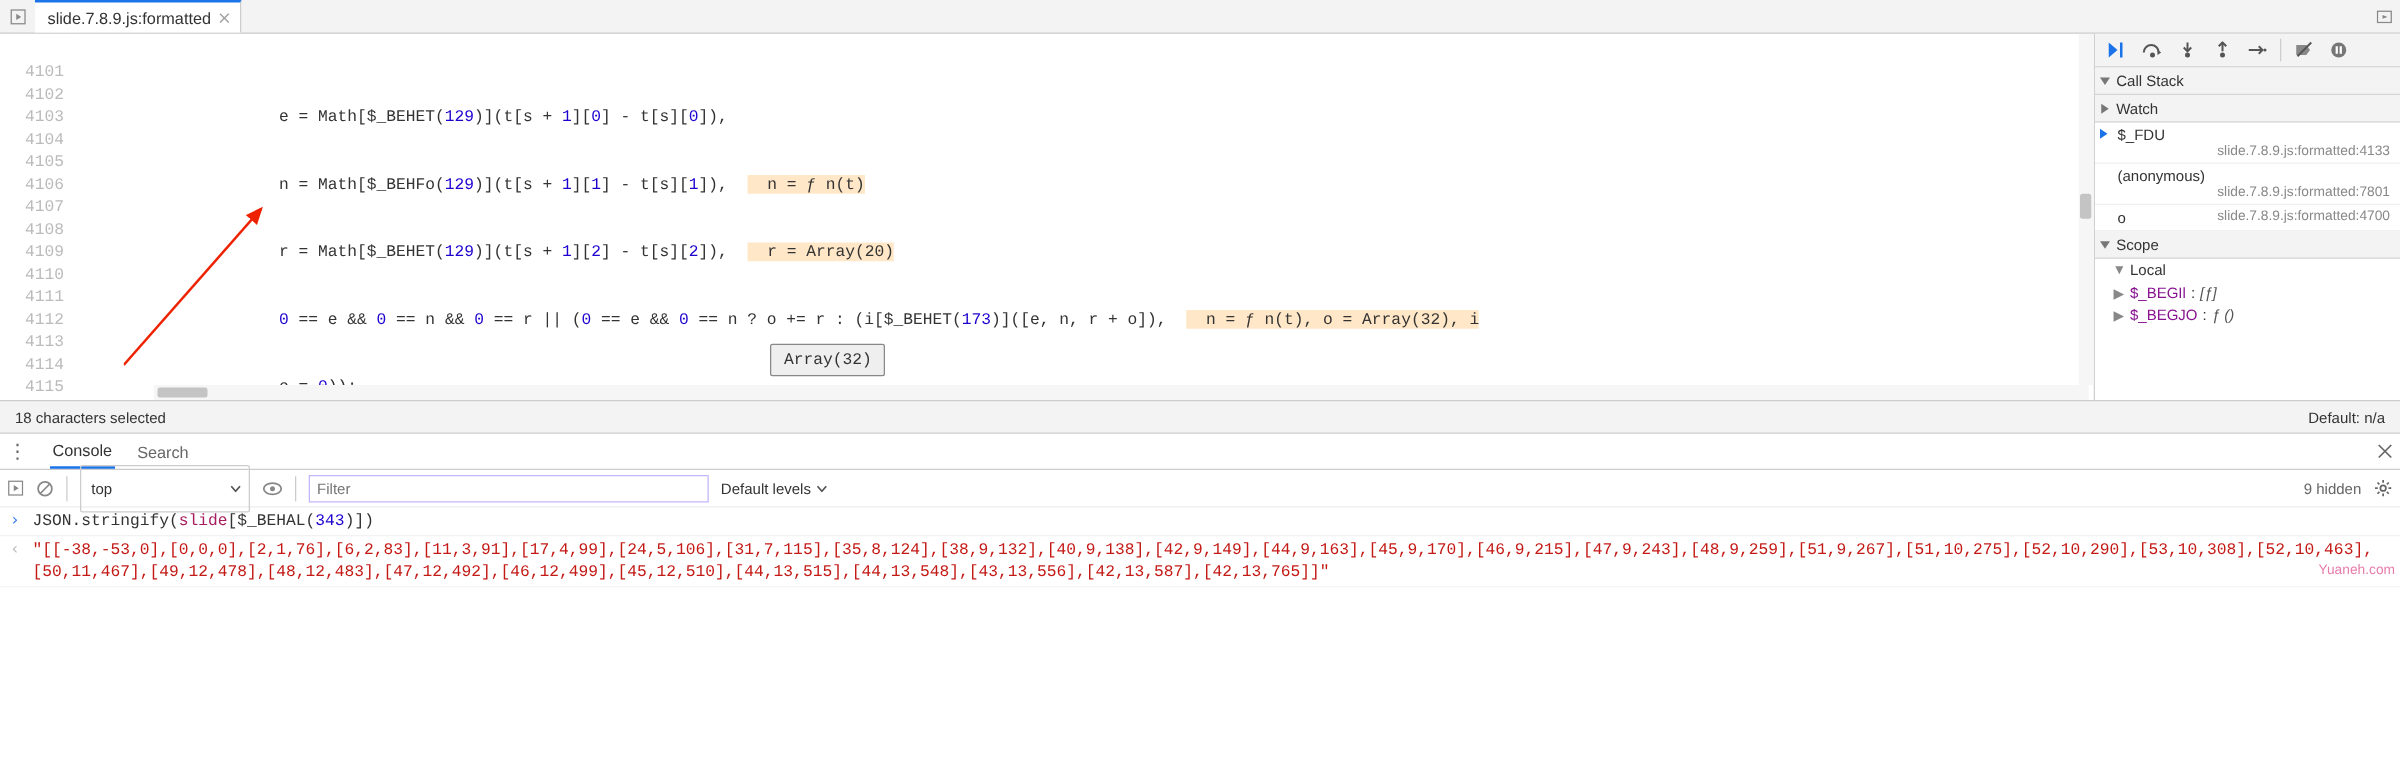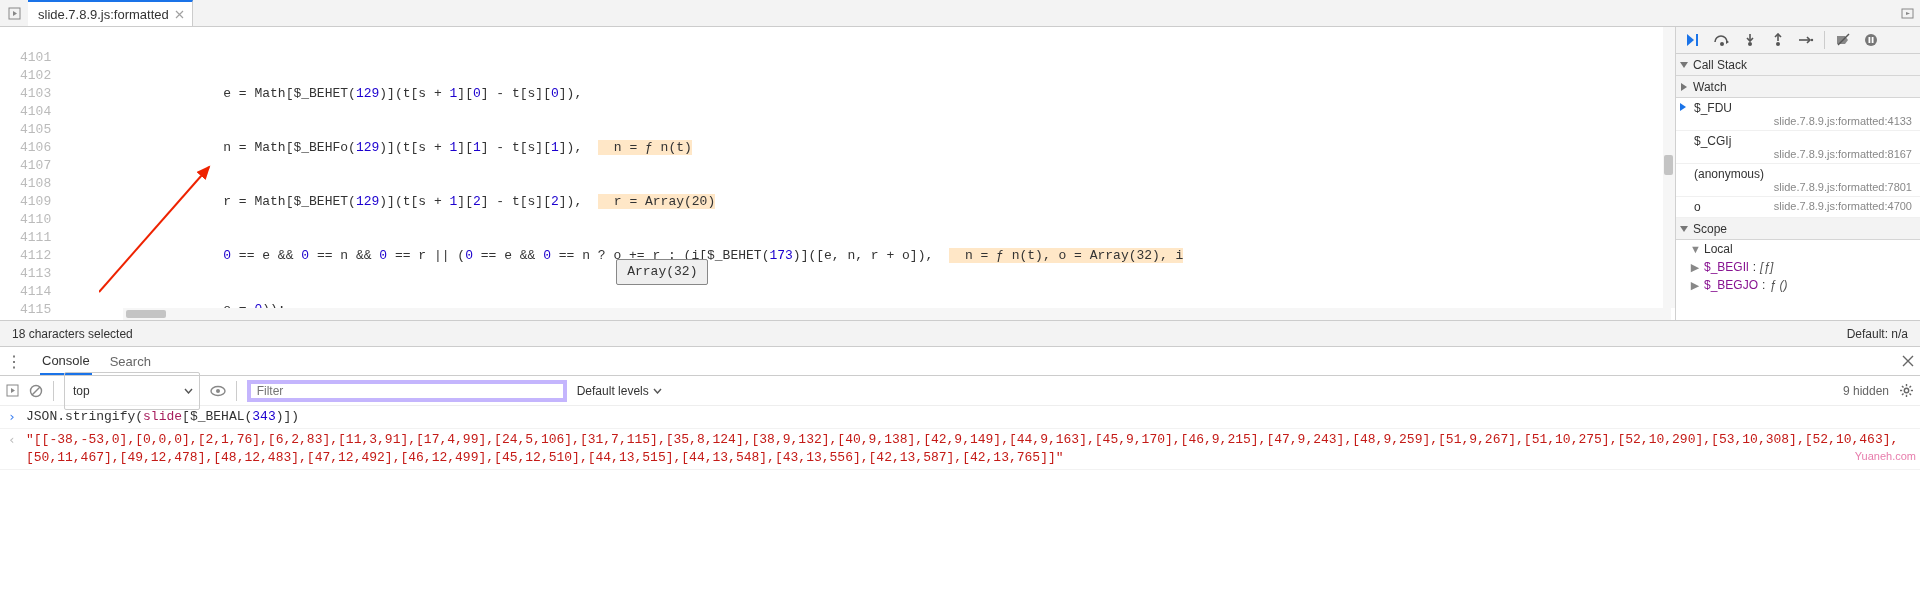--- a/index.html
+++ b/index.html
@@ -49,21 +49,21 @@
 
 
 .chead { height:30px; display:flex; align-items:center; border-top:1px solid #ccc; border-bottom:1px solid #ccc; padding:0 6px; gap:18px; font-family:'Segoe UI',Arial,sans-serif; font-size:13px; }
 .chead .tabactive { border-bottom:2px solid #1a73e8; height:100%; display:flex; align-items:center; padding:0 2px; color:#333; }
 .chead .tabi { color:#666; cursor:pointer; }
 .chead .closex { margin-left:auto; }
 
 
 .ctool { height:30px; display:flex; align-items:center; padding:0 6px; gap:10px; border-bottom:1px solid #eee; font-family:'Segoe UI',Arial,sans-serif; font-size:12px; }
 .ctool .sel { display:flex; align-items:center; gap:2px; color:#333; border:1px solid #ccc; border-radius:2px; padding:0 6px 0 8px; height:38px; }
-.ctool input { border:4px solid #c4b5fd; height:22px; padding:0 6px; width:320px; font-size:12px; background:#fff; color:#aaa; font-family:inherit; }
+.ctool input { border:1px solid #c4b5fd; height:22px; padding:0 6px; width:320px; font-size:12px; background:#fff; color:#aaa; font-family:inherit; }
 .ctool .sep { width:1px; height:20px; background:#ccc; }
 
 
 .cbody { overflow:hidden; font-size:13px; line-height:18px; }
 .crow { display:flex; padding:2px 0 2px 8px; border-bottom:1px solid #f2f2f2; }
 .crow .pmpt { width:18px; color:#367cf1; font-family:monospace; }
 .crow .pmpt.out { color:#bbb; }
 .crow .txt { flex:1; padding-right:8px; white-space:pre-wrap; word-break:break-all; }
 .resstr { color:#c41a16; }
 
@@ -134,21 +134,21 @@
       
       
       
       
       
       
       
       
       <div class="row"></div>
 
-      <div class="tt" style="left:555px; top:232px;">Array(32)</div>
+      <div class="tt" style="left:555px; top:248px;">Array(32)</div>
 
       <div class="scrollh"><div class="thumb"></div></div>
       <div class="scrollv"><div class="thumb"></div></div>
     </div>
 
     <svg class="arrow" width="160" height="180">
       <defs>
           <marker id="ah" markerWidth="8" markerHeight="8" refX="6" refY="3" orient="auto">
             <path d="M0 0 L7 3 L0 6 Z" fill="#e20"></path>
           </marker>
@@ -219,24 +219,20 @@
     <div class="sechdr">
       <svg width="10" height="10">
           <path d="M2 1 L8 5 L2 9 Z" fill="#777"></path>
         </svg>
       <span>Watch</span>
     </div>
     <div class="secbody">
       <div class="csitem current">
         <div>$_FDU</div>
         <div class="csloc">slide.7.8.9.js:formatted:4133</div>
-      </div>
-      <div class="csitem">
-        <div>$_CGIj</div>
-        <div class="csloc">slide.7.8.9.js:formatted:8167</div>
       </div>
       <div class="csitem">
         <div>(anonymous)</div>
         <div class="csloc">slide.7.8.9.js:formatted:7801</div>
       </div>
       <div class="csitem" style="display:flex;gap:8px;">
         <span>o</span>
         <span class="csloc" style="flex:1">slide.7.8.9.js:formatted:4700</span>
       </div>
     </div>

